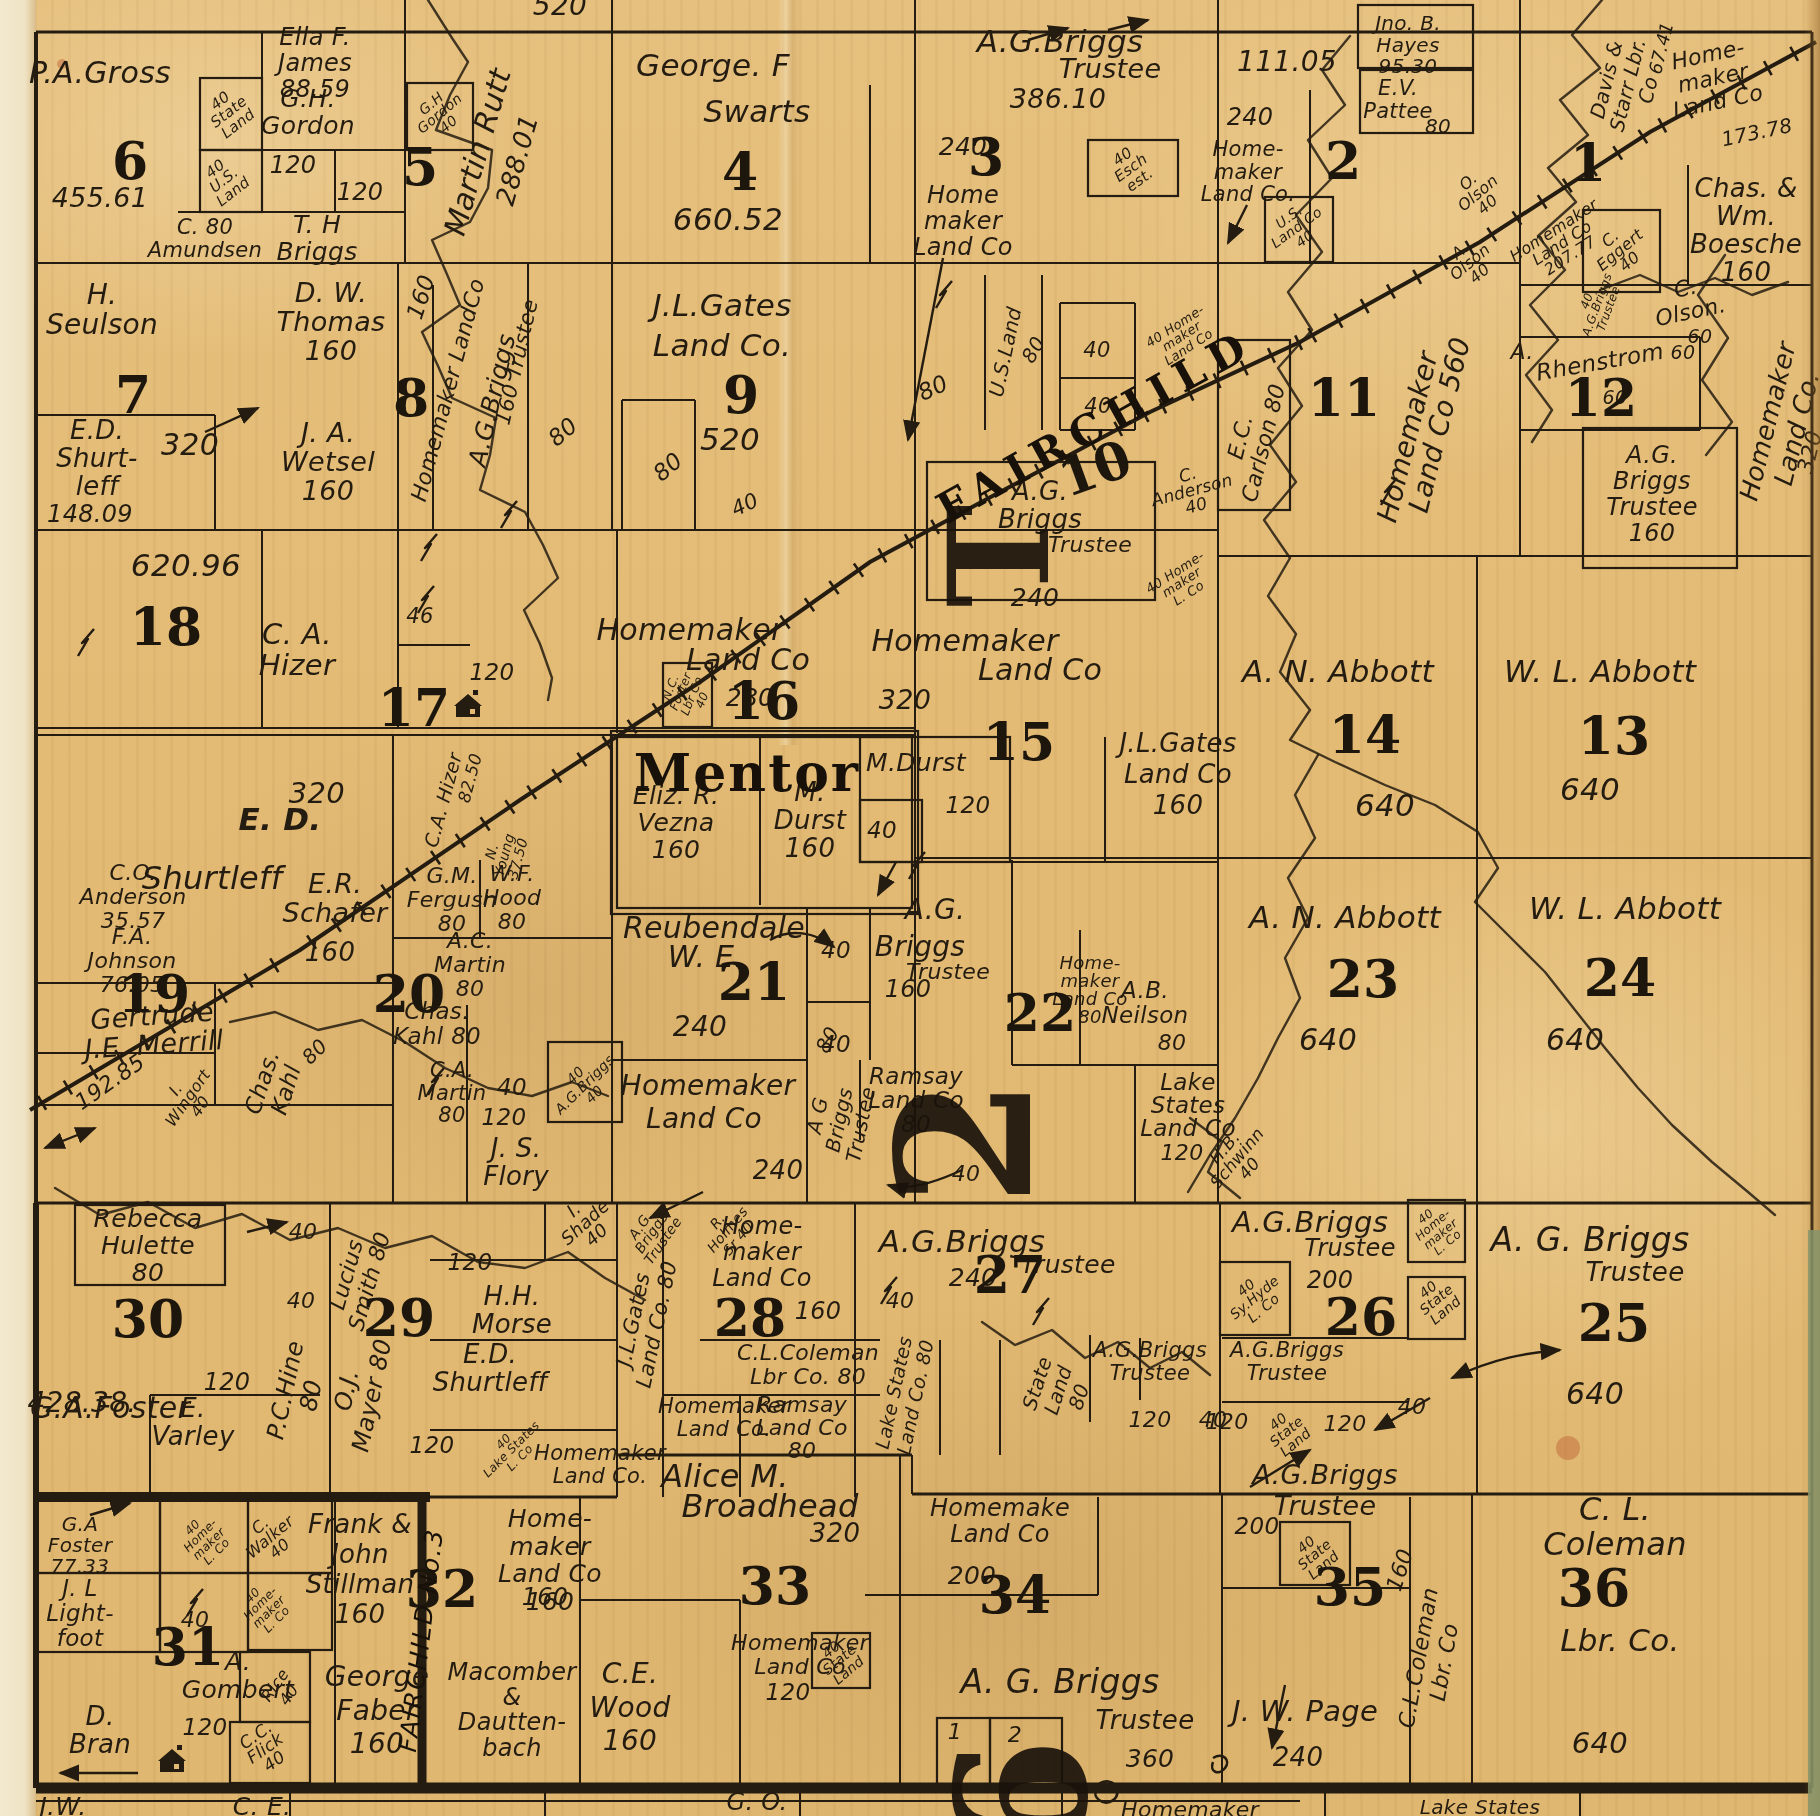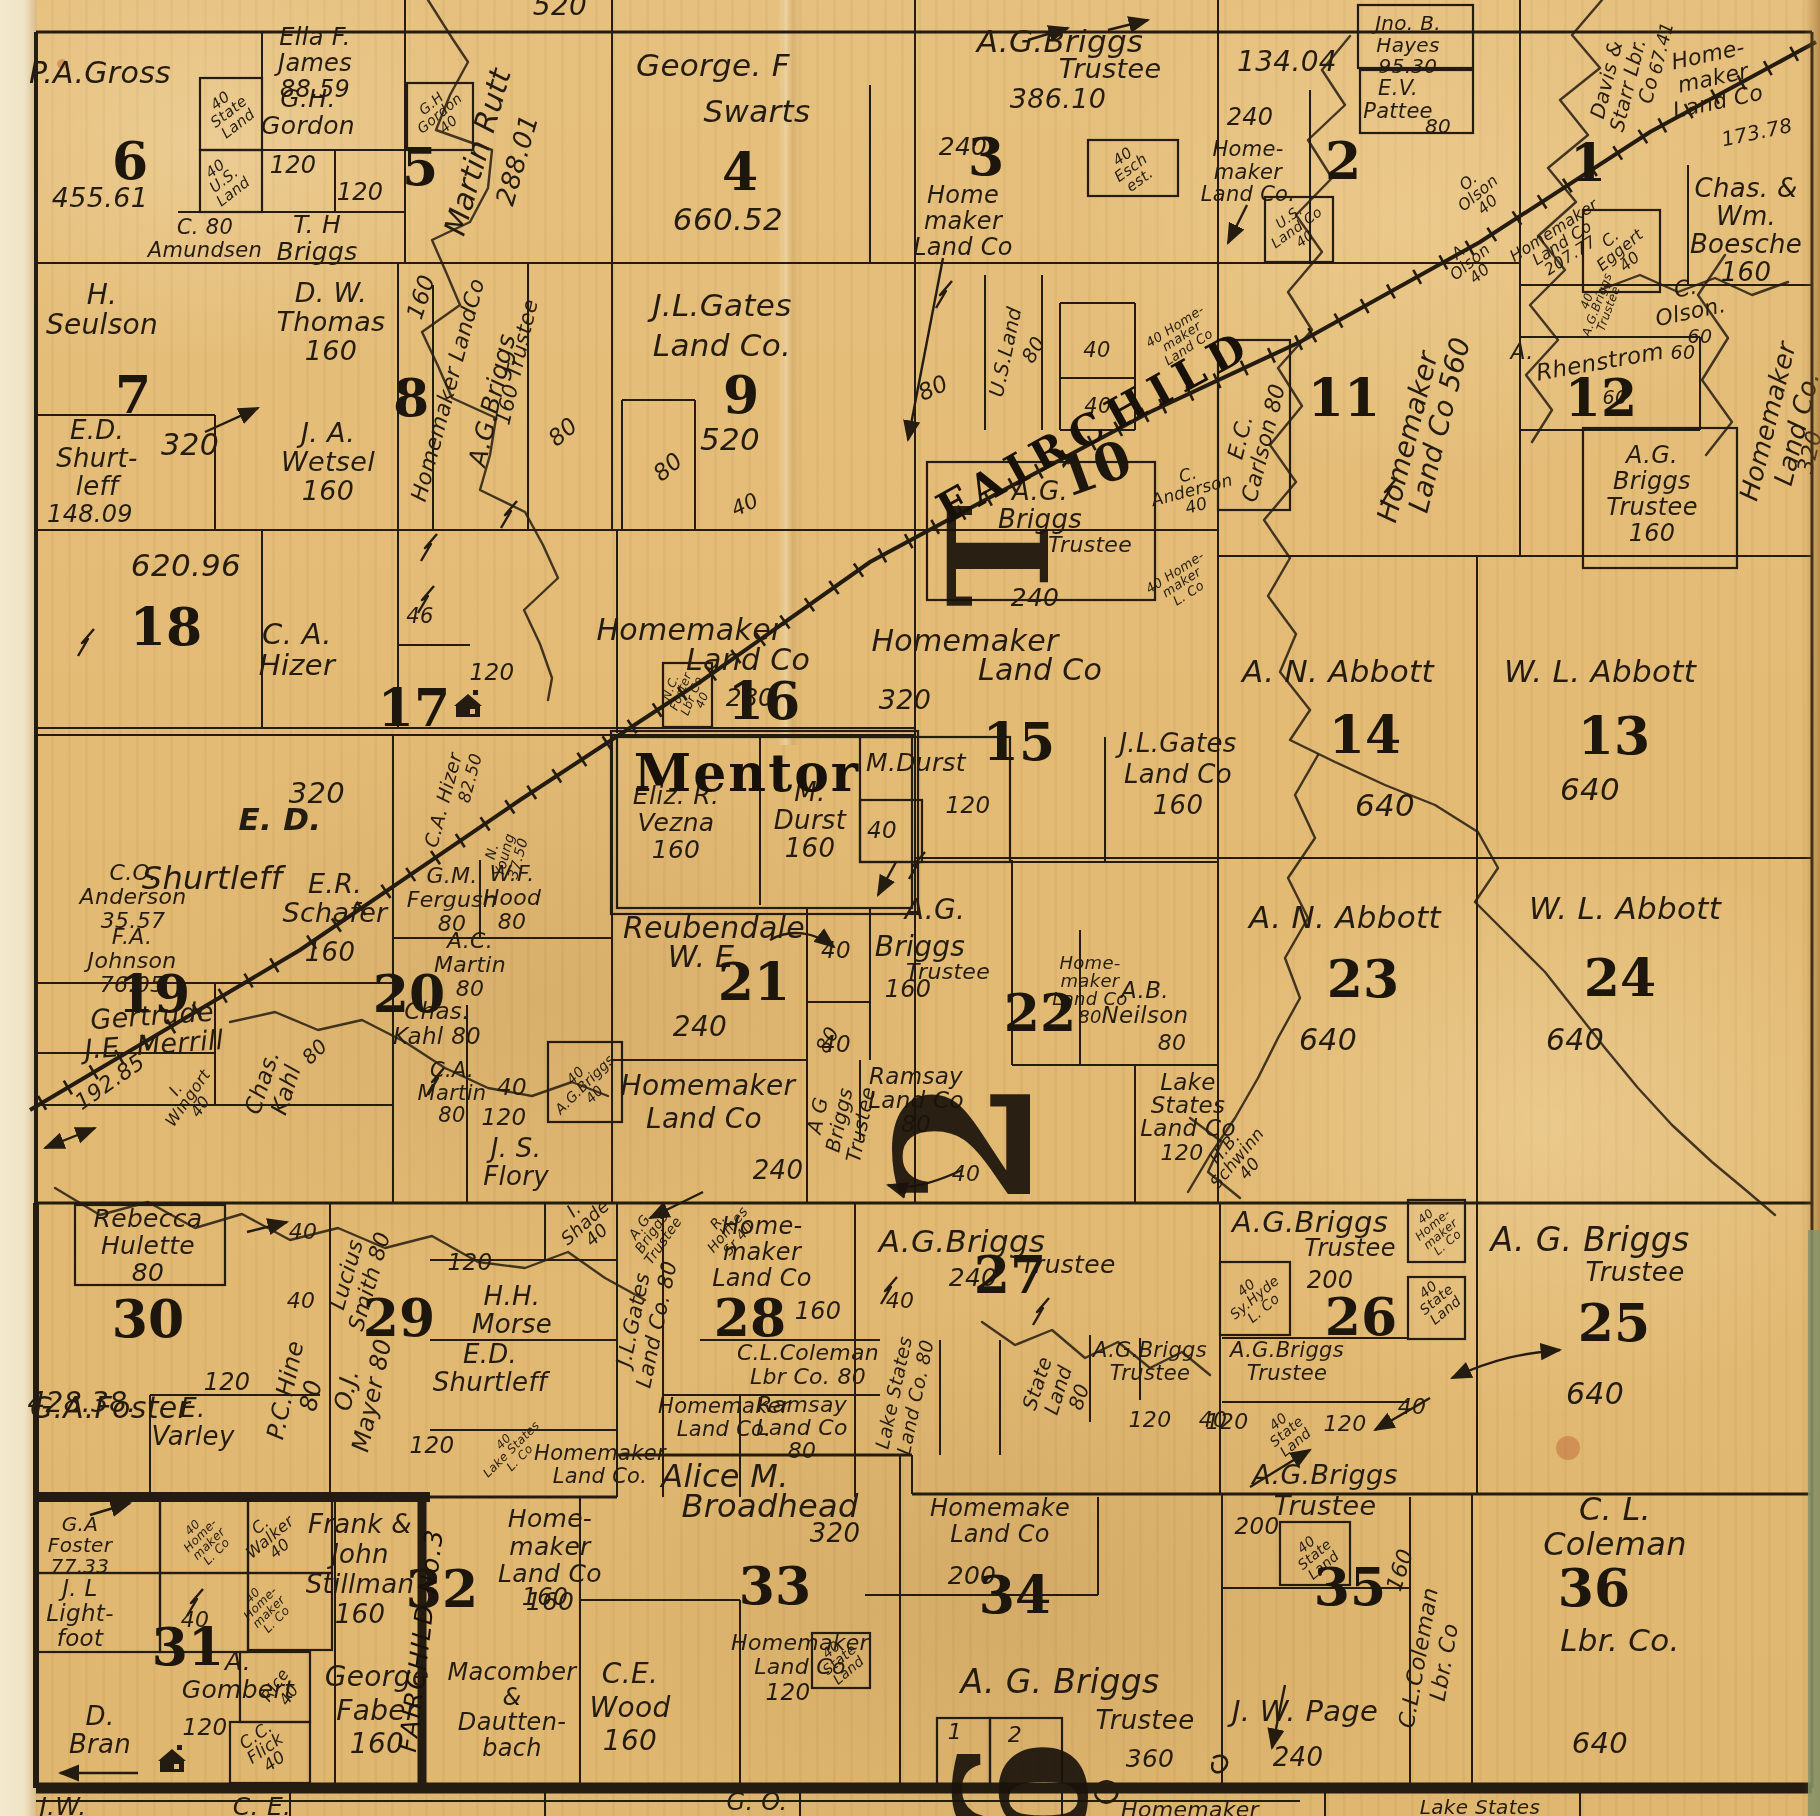--- a/index.html
+++ b/index.html
@@ -357,21 +357,21 @@
       <div class="lbl" style="left: 1060px; top: 42px; font-size: 31px; transform: translate(-50%, -50%) rotate(0deg);">A.G.Briggs</div>
       <div class="lbl" style="left: 1110px; top: 69px; font-size: 27px; transform: translate(-50%, -50%) rotate(0deg);">Trustee</div>
       <div class="lbl" style="left: 1058px; top: 99px; font-size: 27px; transform: translate(-50%, -50%) rotate(0deg);">386.10</div>
       <div class="lbl" style="left: 963px; top: 146px; font-size: 25px; transform: translate(-50%, -50%) rotate(0deg);">240</div>
       <div class="lbl" style="left: 963px; top: 222px; font-size: 24px; transform: translate(-50%, -50%) rotate(0deg);">Home
 maker
 Land Co</div>
       <div class="lbl" style="left: 1131px; top: 168px; font-size: 15px; line-height: 0.95; transform: translate(-50%, -50%) rotate(-36deg);">40
 Esch
 est.</div>
-      <div class="lbl" style="left: 1287px; top: 62px; font-size: 28px; transform: translate(-50%, -50%) rotate(0deg);">134.04</div>
+      <div class="lbl" style="left: 1287px; top: 62px; font-size: 28px; transform: translate(-50%, -50%) rotate(0deg);">111.05</div>
       <div class="lbl" style="left: 1250px; top: 118px; font-size: 24px; transform: translate(-50%, -50%) rotate(0deg);">240</div>
       <div class="lbl" style="left: 1248px; top: 172px; font-size: 21px; transform: translate(-50%, -50%) rotate(0deg);">Home-
 maker
 Land Co.</div>
       <div class="lbl" style="left: 1408px; top: 45px; font-size: 20px; transform: translate(-50%, -50%) rotate(0deg);">Jno. B.
 Hayes
 95.30</div>
       <div class="lbl" style="left: 1398px; top: 100px; font-size: 21px; transform: translate(-50%, -50%) rotate(0deg);">E.V.
 Pattee</div>
       <div class="lbl" style="left: 1438px; top: 127px; font-size: 20px; transform: translate(-50%, -50%) rotate(0deg);">80</div>

